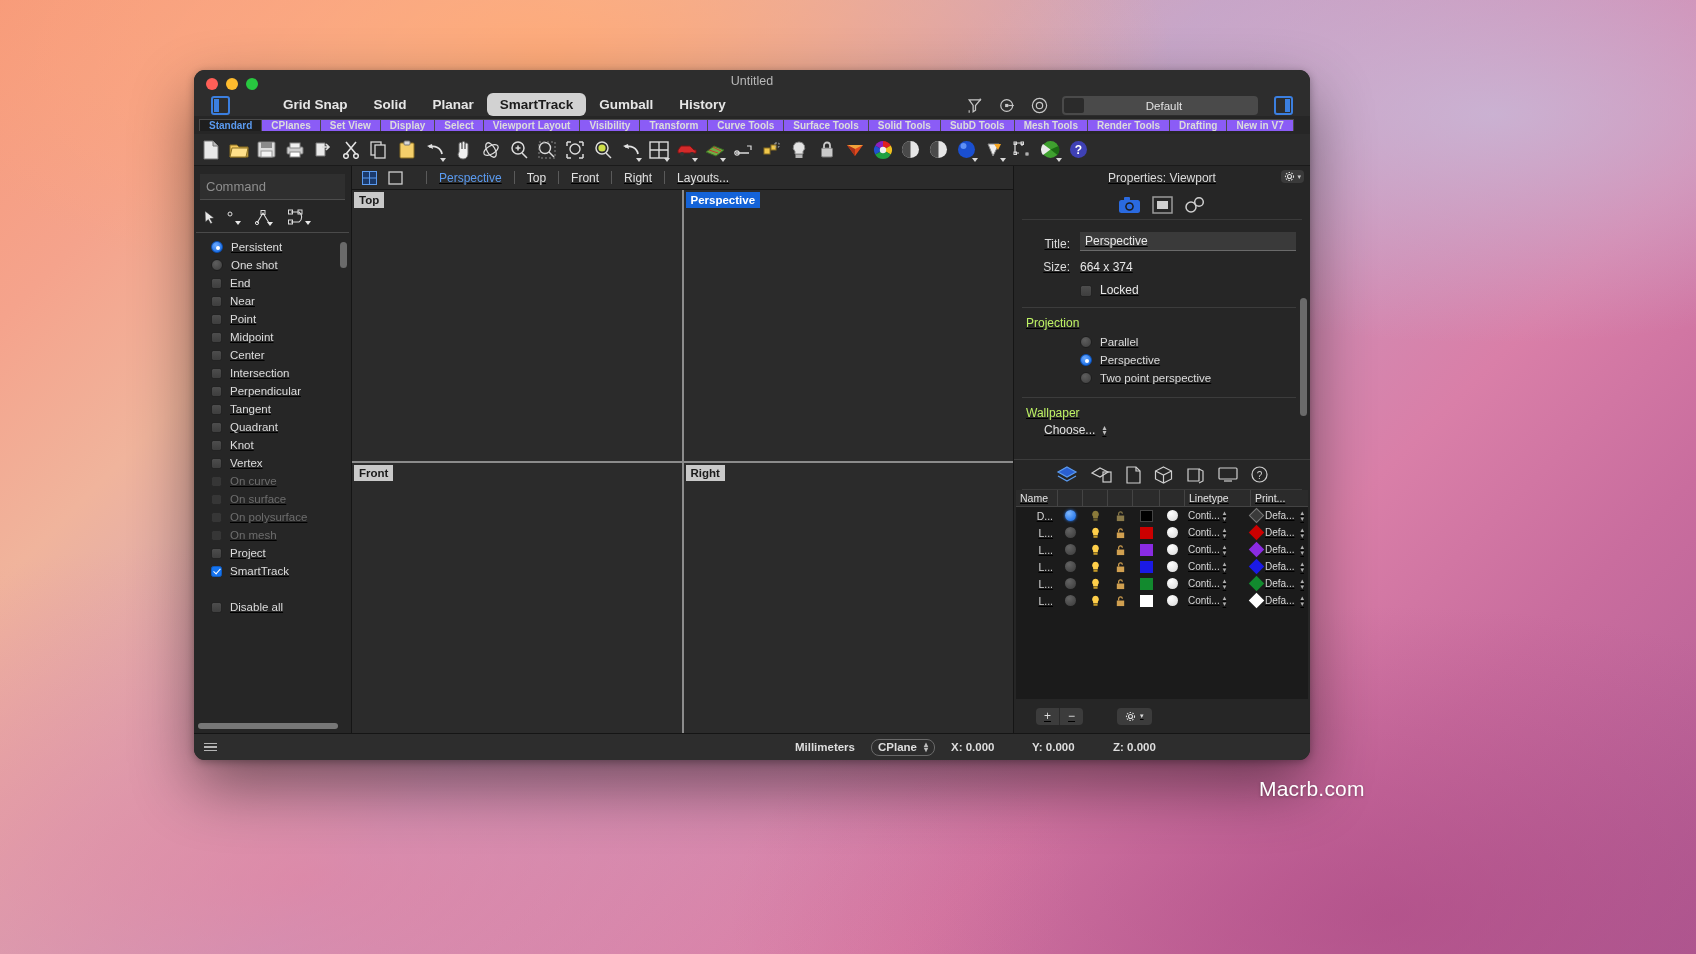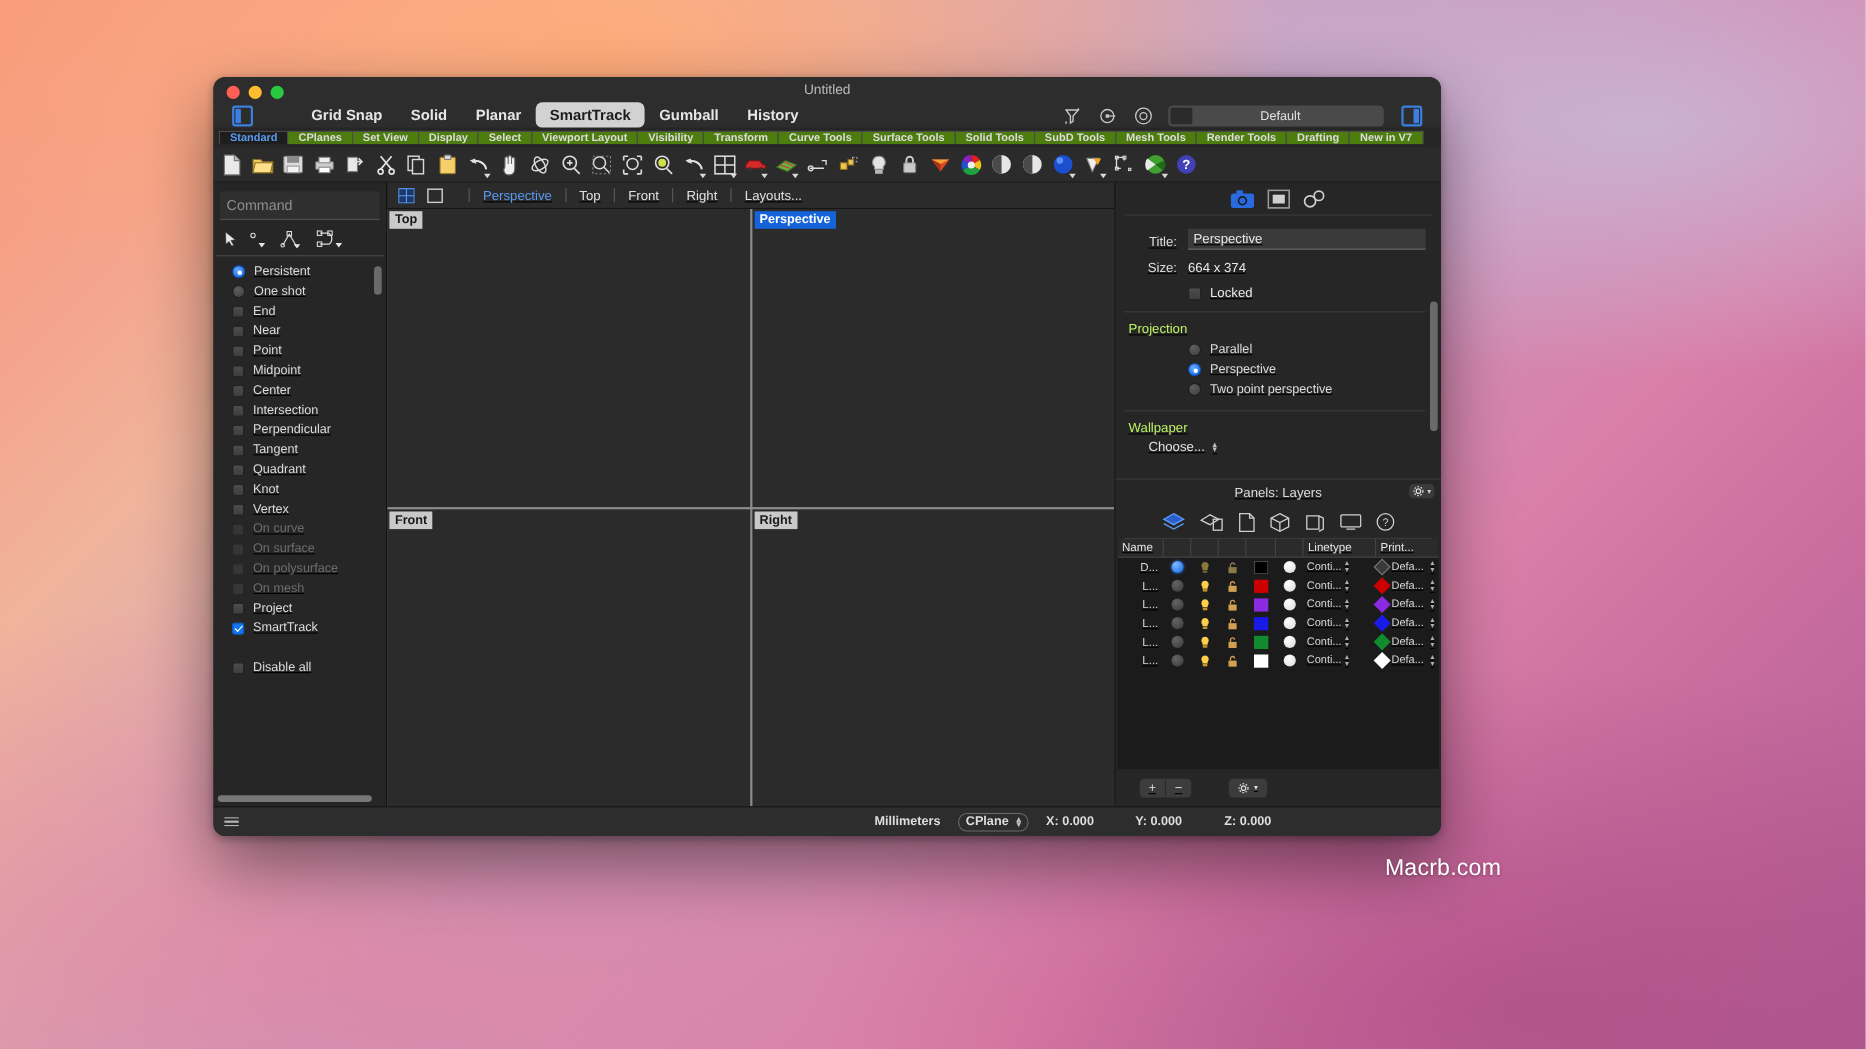--- a/index.html
+++ b/index.html
@@ -77,21 +77,21 @@
 
   
   #tabstrip {
     height: 18px; background: #262626; display: flex; align-items: center;
     padding-left: 5px; flex: 0 0 18px;
   }
   .ttab {
     font-size: 10px; font-weight: bold; color: #dcdcdc;
     padding: 0 9px; display: flex; align-items: center;
     border: 1px solid #4a4a4a; border-bottom: none; border-right: none;
-    background: #4d7c0f; white-space: nowrap;
+    background: #8b5cf6; white-space: nowrap;
   }
   .ttab:last-child { border-right: 1px solid #4a4a4a; }
   .ttab.active { color: #5b9bf0; background: #1e1e1e; }
 
   
   #icontoolbar {
     height: 32px; background: #2b2b2b; display: flex; align-items: center;
     gap: 1px; padding-left: 3px; flex: 0 0 32px;
     border-bottom: 1px solid #1a1a1a;
   }
@@ -701,20 +701,30 @@
           <div class="vplabel">Front</div>
         </div>
         <div class="vp">
           <div class="vplabel">Right</div>
         </div>
       </div>
     </div>
 
     <div id="rightpanel">
 
+      <div class="rp-header">
+        <span>Properties: Viewport</span>
+        <div class="rp-gear">
+          <svg width="11" height="11" viewBox="0 0 12 12">
+              <circle cx="6" cy="6" r="2.2" fill="none" stroke="#ddd" stroke-width="1.2"></circle>
+              <circle cx="6" cy="6" r="4.4" fill="none" stroke="#ddd" stroke-width="1.2" stroke-dasharray="1.6 1.6"></circle>
+            </svg>
+          <span style="font-size:7px;color:#ccc">▾</span>
+        </div>
+      </div>
 
       <div class="rp-icons">
         <svg width="23" height="18" viewBox="0 0 23 18">
           <rect x="1" y="4" width="21" height="13" rx="2.5" fill="#2a6ae0"></rect>
           <circle cx="11.5" cy="10.5" r="4.3" fill="#1b1b1b"></circle>
             <circle cx="11.5" cy="10.5" r="2.8" fill="#2a6ae0"></circle>
           <rect x="6" y="1" width="6" height="3.5" rx="1" fill="#2a6ae0"></rect>
         </svg>
         <svg width="21" height="18" viewBox="0 0 21 18">
           <rect x="1" y="1" width="19" height="16" fill="none" stroke="#9a9a9a" stroke-width="1.5"></rect>
@@ -766,30 +776,20 @@
         <div class="chooserow">
           <span class="ctext">Choose...</span>
           <span class="stepper">
               <span>▴</span>
               <span>▾</span>
             </span>
         </div>
       </div>
 
       <div id="layerspanel">
-        <div class="rp-header">
-          <span>Panels: Layers</span>
-          <div class="rp-gear">
-            <svg width="11" height="11" viewBox="0 0 12 12">
-                <circle cx="6" cy="6" r="2.2" fill="none" stroke="#ddd" stroke-width="1.2"></circle>
-                <circle cx="6" cy="6" r="4.4" fill="none" stroke="#ddd" stroke-width="1.2" stroke-dasharray="1.6 1.6"></circle>
-              </svg>
-            <span style="font-size:7px;color:#ccc">▾</span>
-          </div>
-        </div>
 
         <div class="rp-icons" style="gap:13px">
           <svg width="22" height="17" viewBox="0 0 22 17">
             <path d="M11 1l9 5-9 5-9-5z" fill="#2a5fd0" stroke="#5b9bf0" stroke-width="1.2"></path>
             <path d="M2 10l9 5 9-5" fill="none" stroke="#5b9bf0" stroke-width="1.2"></path>
           </svg>
           <svg width="22" height="17" viewBox="0 0 22 17">
             <path d="M1 7l8-5 8 4-8 5z" fill="none" stroke="#cfcfcf" stroke-width="1.2"></path>
             <rect x="12" y="6" width="8" height="10" fill="none" stroke="#cfcfcf" stroke-width="1.2"></rect>
           </svg>

